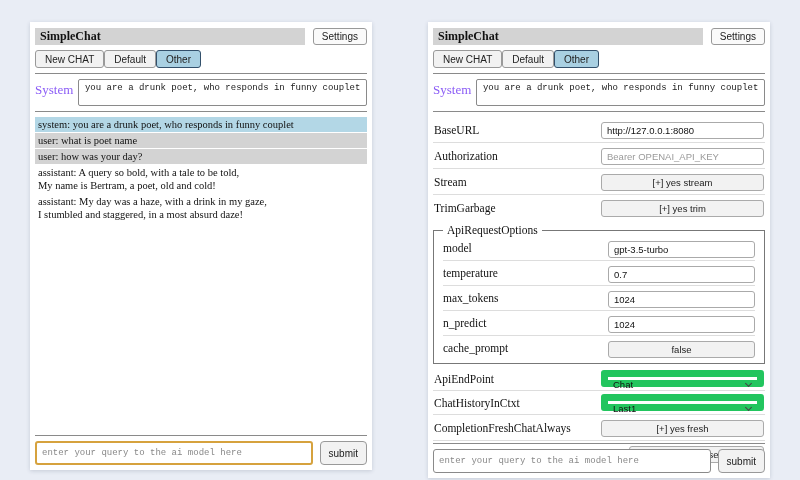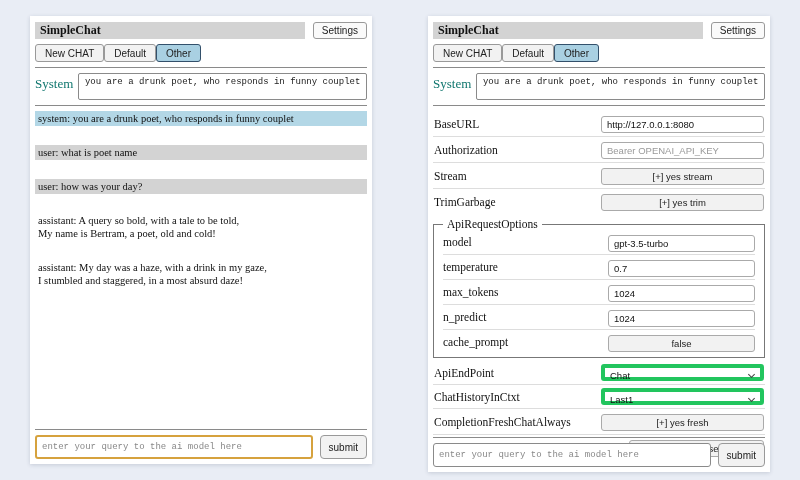--- a/index.html
+++ b/index.html
@@ -5,21 +5,21 @@
   * { margin: 0; padding: 0; box-sizing: border-box; }
   html, body { width: 800px; height: 480px; overflow: hidden; }
   body {
     background: var(--page-bg, #e9edf5);
     font-family: "Liberation Serif", serif;
   }
   .stage { position: relative; width: 800px; height: 480px; }
 
   .panel {
     position: absolute;
-    top: 16px;
+    top: 22px;
     width: 342px;
     background: var(--panel-bg, #ffffff);
     box-shadow: 0 1px 4px rgba(40,50,80,0.18);
     padding: 6px 5px 5px 5px;
   }
   .panel-left  { left: 30px;  height: 448px; }
   .panel-right { left: 428px; height: 456px; }
 
   
   .titlebar { display: flex; align-items: stretch; gap: 8px; }
@@ -52,21 +52,21 @@
   }
 
   hr.divider {
     border: none;
     border-top: 1px solid #8a8a8a;
     margin: 5px 0;
   }
 
   
   .system-row { display: flex; gap: 5px; margin: 2px 0 1px 0; }
-  .system-row label { font-size: 13px; color: #0f766e; padding-top: 3px; }
+  .system-row label { font-size: 13px; color: #8b5cf6; padding-top: 3px; }
   .system-row textarea {
     flex: 1;
     height: 27px;
     resize: none;
     border: 1px solid #8a8a8a;
     border-radius: 2px;
     font-family: "Liberation Mono", monospace;
     font-size: 9px;
     padding: 3px 4px;
     color: #222;
@@ -74,21 +74,21 @@
     outline: none;
     text-align: center;
   }
 
   
   .messages { margin-top: 4px; }
   .msg {
     font-size: 10.5px;
     line-height: 13px;
     padding: 1px 3px;
-    margin-bottom: 19px;
+    margin-bottom: 1px;
     color: #111;
     white-space: pre-line;
   }
   .role-system    { background: var(--system-msg-bg, #add8e6); }
   .role-user      { background: var(--user-msg-bg, #d3d3d3); }
   .role-assistant { background: transparent; }
 
   
   .query-area { position: absolute; left: 5px; right: 5px; bottom: 5px; }
   .query-flex { display: flex; gap: 7px; align-items: stretch; margin-top: 4px; }
@@ -139,21 +139,21 @@
     font-size: 9.5px;
     border-radius: 3px;
     border: 1px solid #aaa;
     background: var(--button-bg, #f2f2f2);
     padding: 0;
   }
   .ctl-select {
     position: relative;
     width: 100%;
     height: 17px;
-    border: 4px solid #22c55e;
+    border: 7px solid #22c55e;
     border-radius: 3px;
     background: #fff;
     font-family: "Liberation Sans", sans-serif;
     font-size: 9.5px;
     color: #111;
     padding: 1px 16px 1px 5px;
     line-height: 14px;
     cursor: pointer;
   }
   .chevron {

